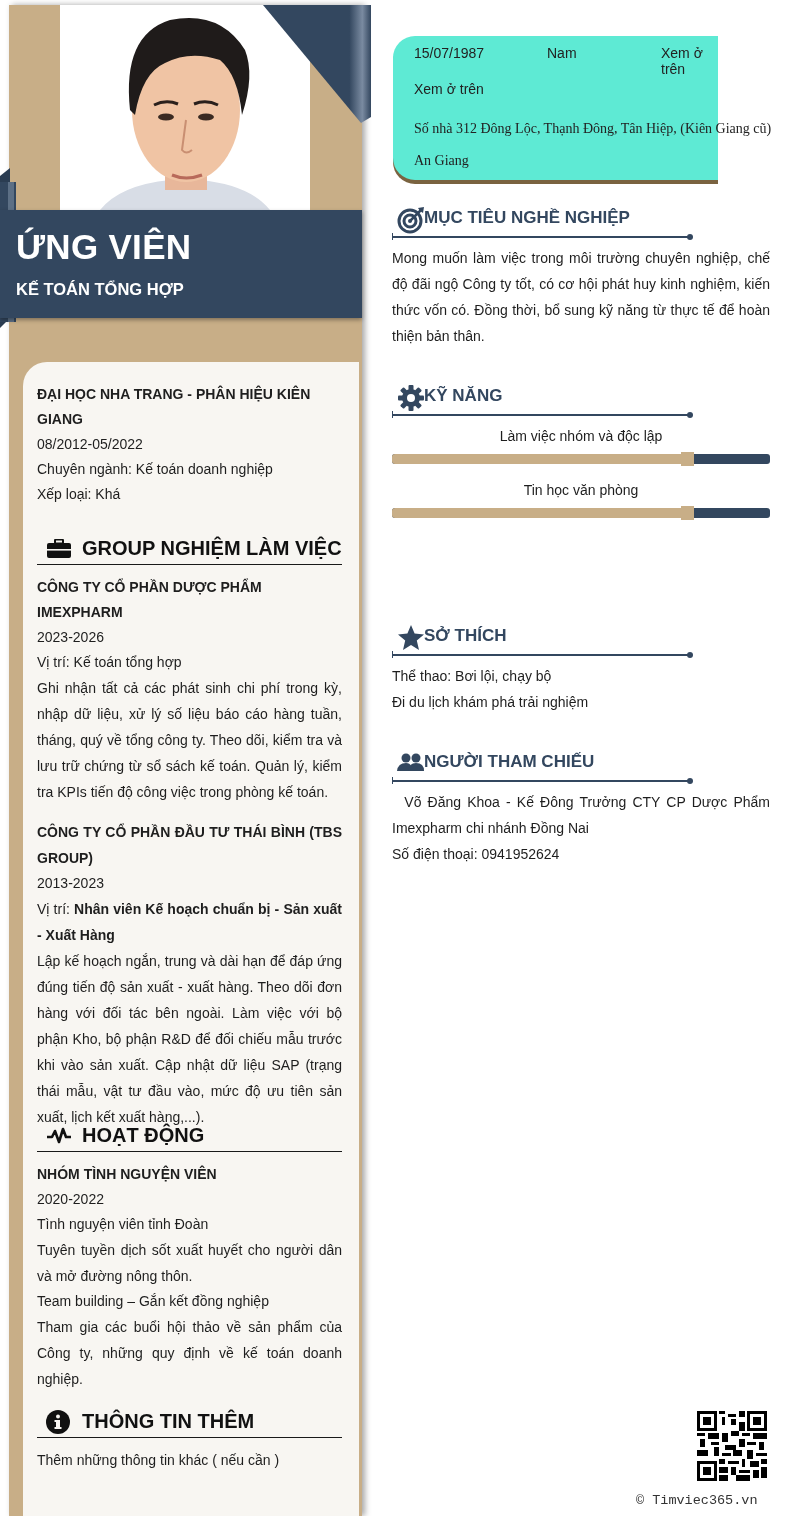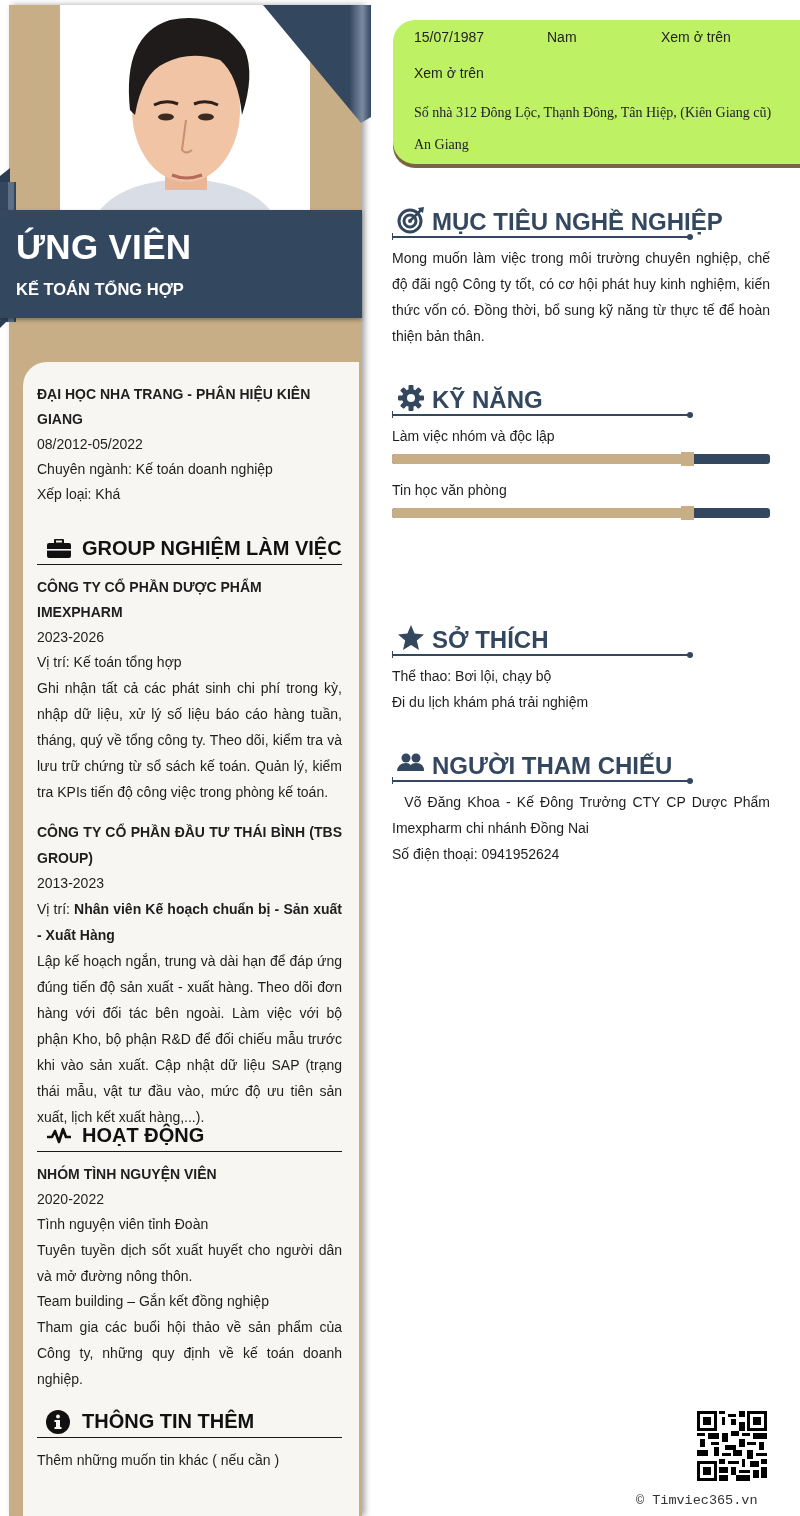--- a/index.html
+++ b/index.html
@@ -54,31 +54,31 @@
   .l-head .ic svg { display: block; }
   .l-head .t { font-size: 20px; font-weight: bold; color: #111; margin-left: 8px; }
 
   .l-body { padding-top: 10px; font-size: 14px; line-height: 25px; color: #1e1e1e; }
   .l-body .b { font-weight: bold; }
   .l-body .j { text-align: justify; line-height: 26px; }
   .l-body .gap { height: 14px; }
 
   
   .info-box {
-    position: absolute; left: 393px; top: 20px; width: 407px; height: 144px;
-    background: #bef264;
+    position: absolute; left: 393px; top: 36px; width: 325px; height: 144px;
+    background: #5eead4;
     border-top-left-radius: 22px; border-bottom-left-radius: 22px;
     box-shadow: 0 4px 0 #7a6340;
   }
   .info-box .row { position: absolute; font-size: 14px; color: #222; }
 
   .r-section { position: absolute; left: 392px; width: 378px; }
   .r-head { position: relative; height: 38px; }
   .r-head .ic { position: absolute; left: 5px; top: 4px; width: 28px; height: 28px; }
-  .r-head .t { position: absolute; left: 40px; top: 6px; font-size: 24px; font-weight: bold; color: #33475f; }
+  .r-head .t { position: absolute; left: 32px; top: 6px; font-size: 17px; font-weight: bold; color: #33475f; }
   .r-line { position: absolute; left: 0; top: 34px; width: 298px; height: 1.5px; background: #33475f; }
   .r-line::before { content: ""; position: absolute; left: 0; top: -3px; width: 1px; height: 7px; background: #33475f; }
   .r-line::after { content: ""; position: absolute; right: -3px; top: -2.5px; width: 6px; height: 6px; border-radius: 50%; background: #33475f; }
   .r-body { font-size: 14px; line-height: 26px; color: #1e1e1e; }
   .r-body .j { text-align: justify; }
 
   .skill { margin-bottom: 0; }
   .skill-name { font-size: 14px; line-height: 26px; }
   .skill-bar { position: relative; height: 10px; width: 378px; background: #33475f; border-radius: 3px; margin-top: 5px; margin-bottom: 13px; }
   .skill-fill { position: absolute; left: 0; top: 0; height: 10px; background: #c8ae87; border-radius: 3px 0 0 3px; }
@@ -204,21 +204,21 @@
           <circle cx="12" cy="12" r="12" fill="#111"></circle>
           <circle cx="12" cy="6.5" r="2" fill="#f8f6f2"></circle>
           <rect x="10" y="10" width="4" height="9" fill="#f8f6f2"></rect>
           <rect x="8.5" y="10" width="5" height="2" fill="#f8f6f2"></rect>
           <rect x="8.5" y="17" width="7" height="2" fill="#f8f6f2"></rect>
         </svg>
     </span>
     <span class="t">THÔNG TIN THÊM</span>
   </div>
   <div class="l-body">
-    <div>Thêm những muốn tin khác ( nếu cần )</div>
+    <div>Thêm những thông tin khác ( nếu cần )</div>
   </div>
 </div>
 
 <div class="info-box">
   <div class="row" style="left:21px; top:9px;">15/07/1987</div>
   <div class="row" style="left:154px; top:9px;">Nam</div>
   <div class="row" style="left:268px; top:9px;">Xem ở trên</div>
   <div class="row" style="left:21px; top:45px;">Xem ở trên</div>
   <div class="row" style="left:21px; top:77px; width:360px; line-height:32px;font-family:Liberation Serif, serif;">Số nhà 312 Đông Lộc, Thạnh Đông, Tân Hiệp, (Kiên Giang cũ) An Giang</div>
 </div>
@@ -235,21 +235,21 @@
         </svg>
     </span>
     <span class="t">MỤC TIÊU NGHỀ NGHIỆP</span>
     <div class="r-line"></div>
   </div>
   <div class="r-body" style="padding-top:5px;">
     <div class="j">Mong muốn làm việc trong môi trường chuyên nghiệp, chế độ đãi ngộ Công ty tốt, có cơ hội phát huy kinh nghiệm, kiến thức vốn có. Đồng thời, bổ sung kỹ năng từ thực tế để hoàn thiện bản thân.</div>
   </div>
 </div>
 
-<div class="r-section" style="top:380px;">
+<div class="r-section" style="top:380px;text-align:center;">
   <div class="r-head">
     <span class="ic">
       <svg width="28" height="28" viewBox="0 0 28 28">
           <g fill="#33475f">
             <circle cx="14" cy="14" r="9"></circle>
             <rect x="11.5" y="1" width="5" height="26" rx="1"></rect>
             <rect x="1" y="11.5" width="26" height="5" rx="1"></rect>
             <rect x="11.5" y="1" width="5" height="26" rx="1" transform="rotate(45 14 14)"></rect>
             <rect x="11.5" y="1" width="5" height="26" rx="1" transform="rotate(-45 14 14)"></rect>
           </g>

